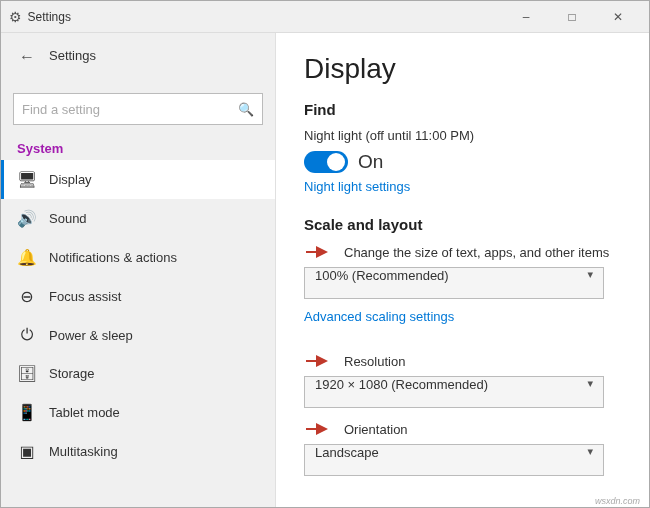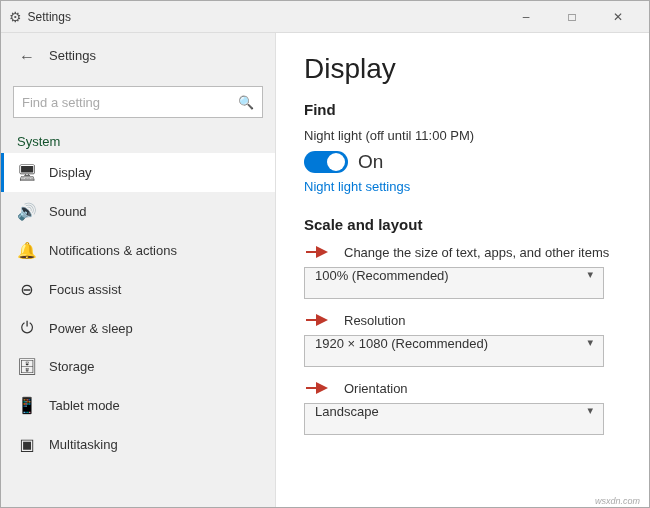--- a/index.html
+++ b/index.html
@@ -91,21 +91,21 @@
       justify-content: center;
       font-size: 16px;
       color: #555;
     }
     .sidebar-app-title {
       font-size: 13px;
       color: #333;
       font-weight: 400;
     }
     .search-box {
-      margin: 9px 12px 10px 12px;
+      margin: 16px 12px 10px 12px;
       position: relative;
     }
     .search-box input {
       width: 100%;
       height: 32px;
       padding: 0 32px 0 8px;
       border: 1px solid #bbb;
       background: #fff;
       font-size: 13px;
       color: #333;
@@ -115,22 +115,22 @@
     .search-icon {
       position: absolute;
       right: 8px;
       top: 50%;
       transform: translateY(-50%);
       color: #888;
       font-size: 13px;
     }
     .sidebar-section-label {
       font-size: 13px;
-      font-weight: 400;
-      color: #14532d;
+      font-weight: 700;
+      color: #a21caf;
       padding: 6px 20px 4px 16px;
     }
     .nav-item {
       display: flex;
       align-items: center;
       padding: 10px 12px 10px 16px;
       cursor: pointer;
       gap: 12px;
       font-size: 13px;
       color: #333;
@@ -343,20 +343,21 @@
                 </defs>
               <line x1="2" y1="9" x2="22" y2="9" stroke="#c0392b" stroke-width="2" marker-end="url(#ah1)"></line>
             </svg>
           </span>
           <span>Change the size of text, apps, and other items</span>
         </div>
         <div class="dropdown">
           <span>100% (Recommended)</span>
           <span class="dropdown-chevron">▾</span>
         </div>
+        <a class="link-text">Advanced scaling settings</a>
       </div>
 
       <div class="scale-section">
         <div class="section-sub-label">
           <span class="arrow-indicator">
             <svg viewBox="0 0 28 18" xmlns="http://www.w3.org/2000/svg">
               <defs>
                   <marker id="ah2" markerWidth="6" markerHeight="6" refX="5" refY="3" orient="auto">
                     <path d="M0,0 L6,3 L0,6 Z" fill="#c0392b"></path>
                   </marker>

